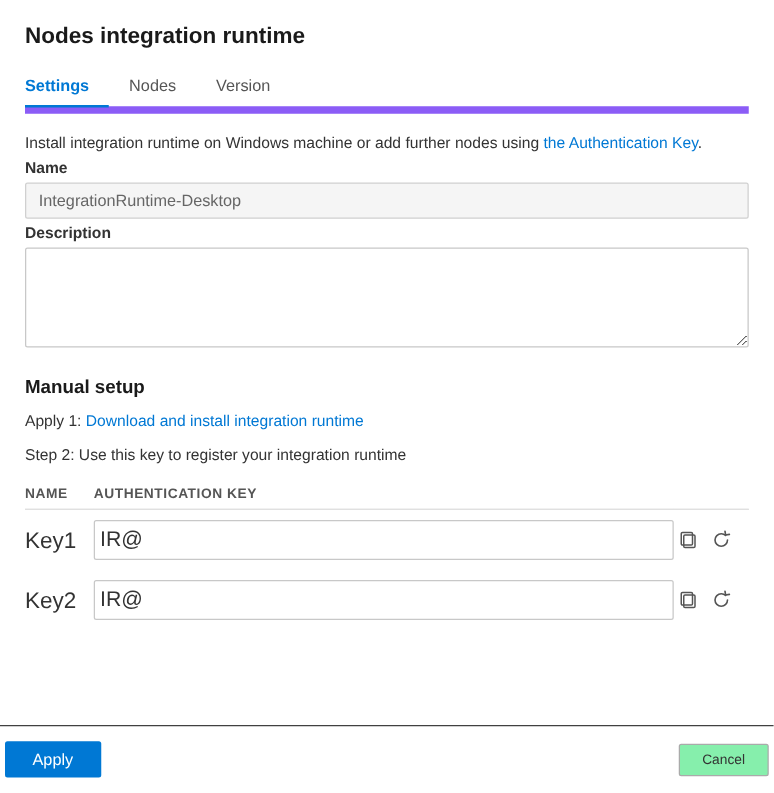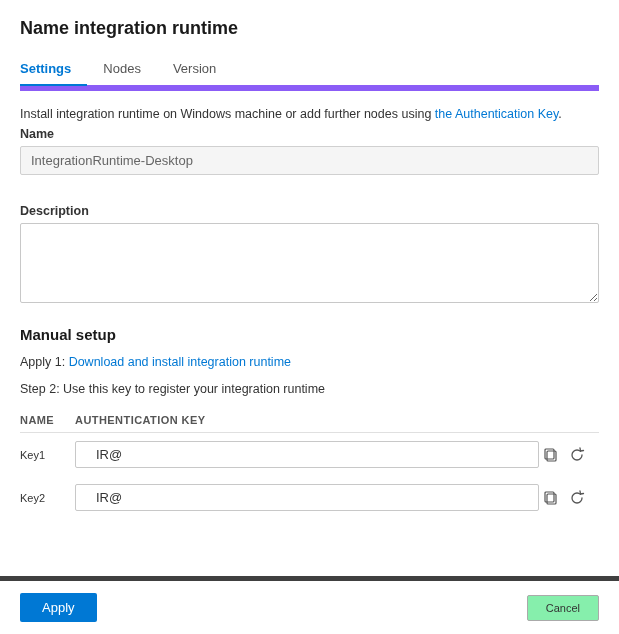--- a/index.html
+++ b/index.html
@@ -76,21 +76,21 @@
     }
 
     .name-input {
       width: 100%;
       padding: 6px 10px;
       font-size: 13px;
       border: 1px solid #d0d0d0;
       background: #f5f5f5;
       color: #666;
       border-radius: 2px;
-      margin-bottom: 29px;
+      margin-bottom: 4px;
       outline: none;
     }
 
     .desc-textarea {
       width: 100%;
       height: 80px;
       padding: 6px 10px;
       font-size: 13px;
       border: 1px solid #c8c8c8;
       border-radius: 2px;
@@ -138,34 +138,34 @@
     .keys-table th:first-child {
       width: 55px;
     }
 
     .keys-table td {
       padding: 8px 0;
       vertical-align: middle;
     }
 
     .key-name-cell {
-      font-size: 11px;
+      font-size: 18px;
       color: #333;
       width: 55px;
       padding-right: 8px;
     }
 
     .key-input-cell {
       padding-right: 6px;
     }
 
     .key-input {
       width: 100%;
-      padding: 5px 20px;
-      font-size: 13px;
+      padding: 5px 4px;
+      font-size: 17px;
       border: 1px solid #c8c8c8;
       border-radius: 2px;
       outline: none;
       color: #333;
       background: #fff;
     }
 
     .icon-btn {
       background: none;
       border: none;
@@ -173,22 +173,22 @@
       padding: 4px;
       color: #555;
       font-size: 15px;
       display: inline-flex;
       align-items: center;
       justify-content: center;
       border-radius: 2px;
     }
 
     .footer-bar {
-      border-top: 5px solid #404040;
-      padding: 12px 20px;
+      border-top: 1px solid #404040;
+      padding: 12px 4px;
       display: flex;
       align-items: center;
       justify-content: space-between;
       background: #fff;
       flex-shrink: 0;
     }
 
     .btn-apply {
       background: #0078d4;
       color: #fff;
@@ -217,21 +217,21 @@
       height: 16px;
       fill: #555;
     }
   </style>
 </head>
 <body>
 
 <div class="page-container">
   <div class="main-content">
     
-    <div class="page-title">Name integration runtime</div>
+    <div class="page-title">Nodes integration runtime</div>
 
     
     <div class="tabs-row">
       <div class="tab active">Settings</div>
       <div class="tab">Nodes</div>
       <div class="tab">Version</div>
     </div>
 
     
     <div class="info-text">

